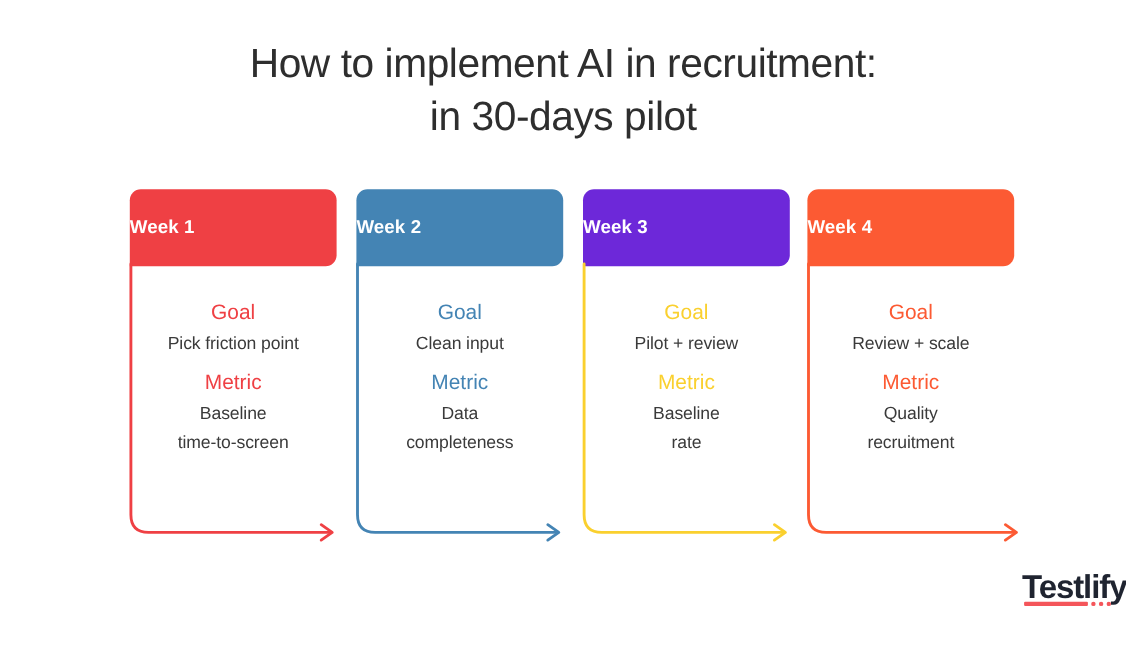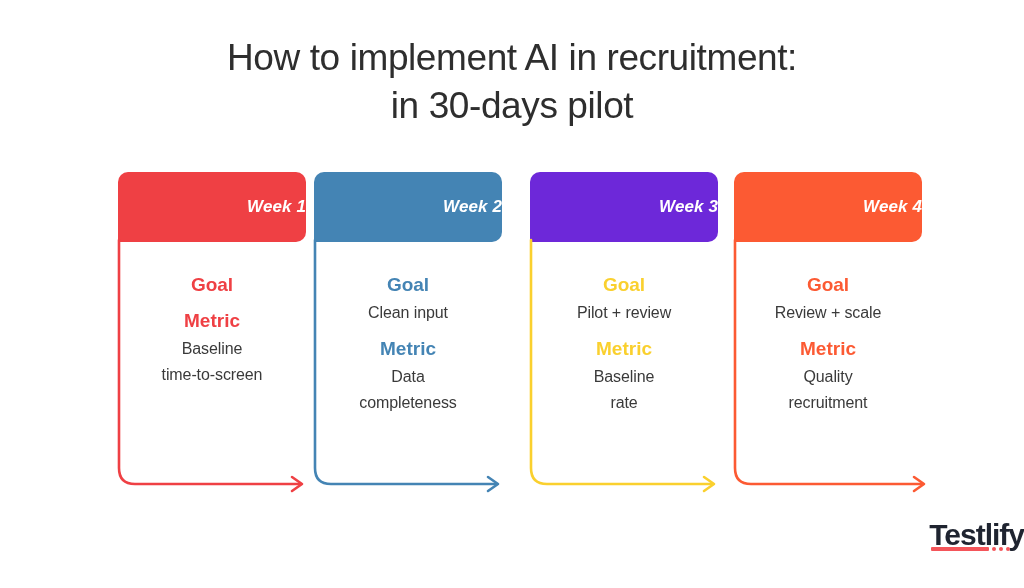--- a/index.html
+++ b/index.html
@@ -40,36 +40,35 @@
     width: 812px;
     height: 330px;
   }
   .col {
     position: absolute;
     top: 0;
     width: 188px;
     height: 330px;
   }
   .col-0 { left: 0px; }
-  .col-1 { left: 196px; padding-left: 20px; }
+  .col-1 { left: 206px; padding-left: 20px; }
   .col-2 { left: 412px; }
   .col-3 { left: 616px; padding-left: 44px; }
 
   
   .week-header {
     position: absolute;
     top: 0;
     left: 0;
     width: 188px;
     height: 70px;
     border-radius: 10px 10px 10px 0;
     display: flex;
     align-items: center;
-    justify-content: flex-end;
-    font-style: italic;
+    justify-content: flex-start;
   }
   .week-label {
     color: #ffffff;
     font-size: 17px;
     font-weight: bold;
     letter-spacing: 0.1px;
   }
 
   
   .connector {
@@ -86,21 +85,21 @@
     position: absolute;
     top: 100px;
     left: 0;
     width: 188px;
     text-align: center;
   }
   .section { margin-bottom: 0; }
   .section + .section { margin-top: 10px; }
   .sec-title {
     font-size: 19px;
-    font-weight: bold;
+    font-weight: normal;
     line-height: 26px;
     margin-bottom: 2px;
   }
   .sec-text {
     font-size: 16px;
     color: #3a3a3a;
     line-height: 26px;
     letter-spacing: -0.1px;
   }
 
@@ -165,20 +164,21 @@
     <div class="week-header" style="background: rgb(239, 64, 68);">
       <span class="week-label">Week 1</span>
     </div>
     <svg class="connector" viewBox="0 0 200 252" width="200" height="252" fill="none">
       <path d="M3 0 V228 Q3 244 19 244 H183" stroke-width="2.6" stroke-linecap="round" stroke-linejoin="round" stroke="#ef4044"></path>
       <path d="M176 237 L186 244 L176 251" stroke-width="2.6" stroke-linecap="round" stroke-linejoin="round" fill="none" stroke="#ef4044"></path>
     </svg>
     <div class="col-body">
       <div class="section">
         <div class="sec-title" style="color: rgb(239, 64, 68);">Goal</div>
+        <div class="sec-text">Pick friction point</div>
       </div>
       <div class="section">
         <div class="sec-title" style="color: rgb(239, 64, 68);">Metric</div>
         <div class="sec-text">Baseline</div>
         <div class="sec-text">time-to-screen</div>
       </div>
     </div>
   </div>
 
   <div class="col col-1">

